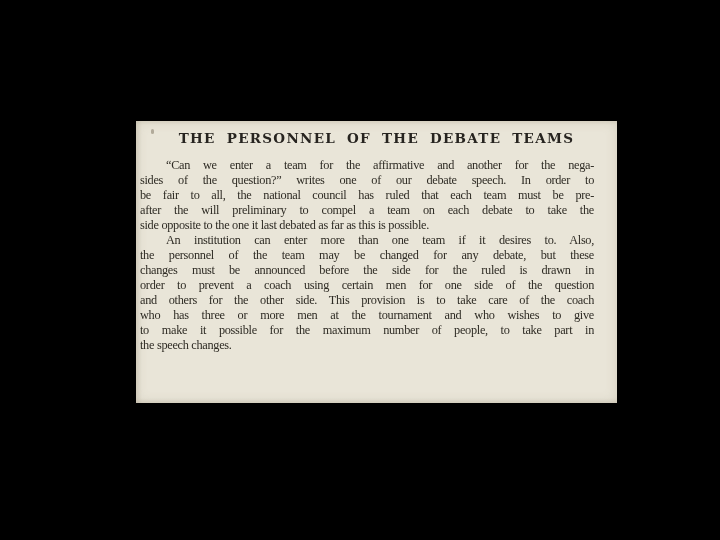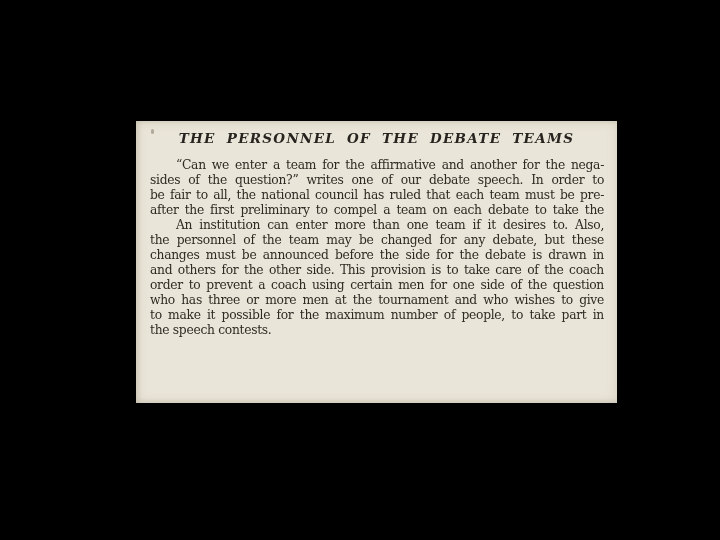--- a/index.html
+++ b/index.html
@@ -45,27 +45,27 @@
   }
   .doc-title {
     margin-top: 9px;
     text-align: center;
     font-size: 13.5px;
     font-weight: bold;
     letter-spacing: 1.3px;
     word-spacing: 5px;
     white-space: nowrap;
     color: #272420;
-    font-style: italic;
   }
   .body-text {
     position: absolute;
-    left: 14px;
+    left: 4px;
     top: 37px;
     width: 454px;
+    font-family: Liberation Serif, serif;
   }
   .line {
     height: 15px;
     line-height: 15px;
     font-size: 12.3px;
     letter-spacing: -0.3px;
     white-space: nowrap;
     overflow: hidden;
     text-align: justify;
     text-align-last: justify;
@@ -85,25 +85,26 @@
   <div class="paper">
     <div class="speck"></div>
 
     <div class="doc-title">THE PERSONNEL OF THE DEBATE TEAMS</div>
 
     <div class="body-text">
 
       <div class="line indent">“Can we enter a team for the affirmative and another for the nega-</div>
       <div class="line">sides of the question?” writes one of our debate speech.  In order to</div>
       <div class="line">be fair to all, the national council has ruled that each team must be pre-</div>
-      <div class="line">after the first preliminary to compel a team on each debate to take the</div>
+      <div class="line">after the will preliminary to compel a team on each debate to take the</div>
+      <div class="line last">side opposite to the one it last debated as far as this is possible.</div>
 
       <div class="line indent">An institution can enter more than one team if it desires to.  Also,</div>
       <div class="line">the personnel of the team may be changed for any debate, but these</div>
-      <div class="line">changes must be announced before the side for the debate is drawn in</div>
+      <div class="line">changes must be announced before the side for the ruled is drawn in</div>
+      <div class="line">order to prevent a coach using certain men for one side of the question</div>
       <div class="line">and others for the other side.  This provision is to take care of the coach</div>
-      <div class="line">order to prevent a coach using certain men for one side of the question</div>
       <div class="line">who has three or more men at the tournament and who wishes to give</div>
       <div class="line">to make it possible for the maximum number of people, to take part in</div>
-      <div class="line last">the speech contests.</div>
+      <div class="line last">the speech changes.</div>
     </div>
   </div>
 </div>
 
 </body></html>

